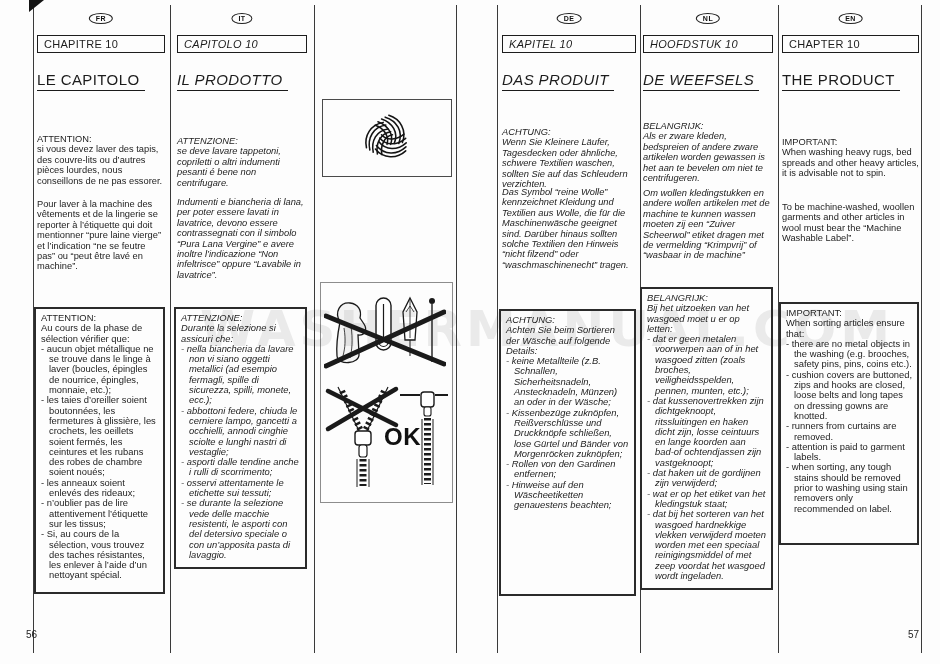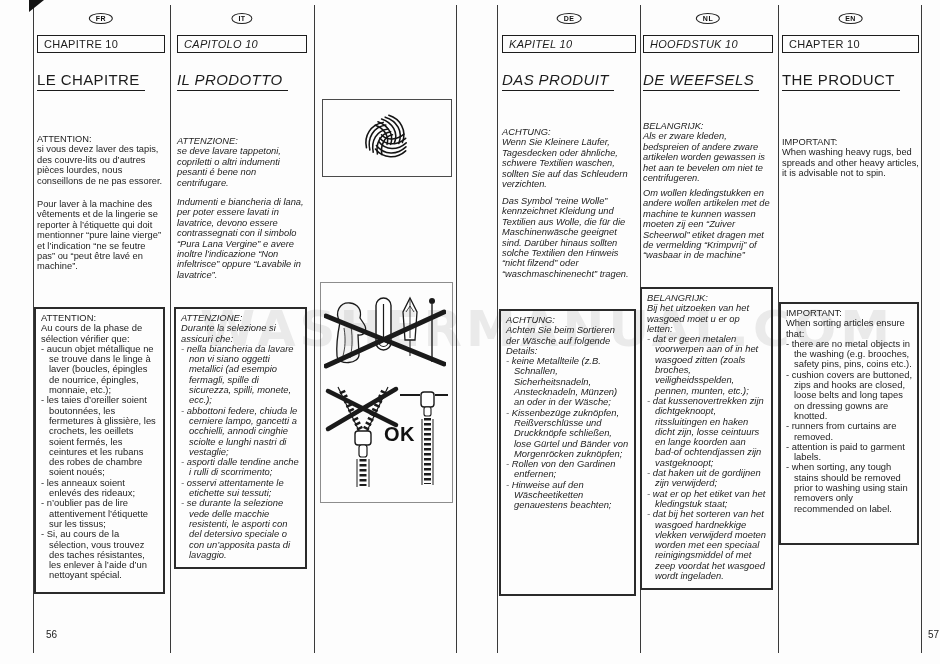--- a/index.html
+++ b/index.html
@@ -9,21 +9,21 @@
     font-family:"Liberation Sans", sans-serif; color:#1c1c1c;
   }
   .vline { position:absolute; top:5px; height:648px; width:1px; background:#3a3a3a; }
   .corner-mark { position:absolute; left:29px; top:0; width:0; height:0;
     border-left:15px solid #141414; border-bottom:12px solid transparent; }
   .watermark {
     position:absolute; left:200px; top:300px; z-index:6; pointer-events:none;
     font-family:"DejaVu Sans", sans-serif; font-weight:bold;
     font-size:50px; letter-spacing:4px; color:rgba(40,40,40,0.09); white-space:nowrap;
   }
-  .pgnum { position:absolute; font-size:10px; color:#222;margin-left:20px; }
+  .pgnum { position:absolute; font-size:10px; color:#222; }
 
   .col { position:absolute; top:0; height:664px; z-index:2; }
   .badge {
     position:absolute; top:13px; left:50%; transform:translateX(-50%);
     border:1px solid #222; border-radius:50%; padding:1px 6px;
     font-size:7px; font-weight:bold; letter-spacing:0.5px; color:#111; background:#fdfdfd;
   }
   .chapter {
     position:absolute; top:35px; left:0; width:calc(100% - 8px);
     border:1px solid #1d1d1d; height:16px; line-height:16px;
@@ -45,21 +45,21 @@
     position:absolute; left:322px; top:99px; width:128px; height:76px;
     border:1px solid #4a4a4a; display:flex; align-items:center; justify-content:center;
     background:#fdfdfd; z-index:2;
   }
   .illus-box {
     position:absolute; left:320px; top:282px; width:131px; height:219px;
     border:1px solid #8d8d8d; background:#fdfdfd; z-index:2;
   }
   .illus-box svg { position:absolute; left:3px; }
   .ok-label {
-    position:absolute; left:63px; top:140px; font-size:20px; font-weight:bold;
+    position:absolute; left:63px; top:140px; font-size:24px; font-weight:bold;
     letter-spacing:0.5px; color:#111; z-index:3;
   }
 </style>
 </head>
 <body>
 
 <div class="canvas">
 
   <div class="vline" style="left:33px"></div>
   <div class="vline" style="left:170px"></div>
@@ -69,21 +69,21 @@
   <div class="vline" style="left:640px"></div>
   <div class="vline" style="left:778px"></div>
   <div class="vline" style="left:921px"></div>
   <div class="corner-mark"></div>
 
   <div class="watermark">WASHERMANUAL.COM</div>
 
   <div class="col" style="left:37px;width:128px">
     <div class="badge">FR</div>
     <div class="chapter">CHAPITRE 10</div>
-    <div class="title"><span class="u">LE CHAPITRE</span></div>
+    <div class="title"><span class="u">LE CAPITOLO</span></div>
     <p class="para" style="top:134px">
       <span class="blk">ATTENTION:</span>
       <span class="blk">si vous devez laver des tapis, des couvre-lits ou d’autres pièces lourdes, nous conseillons de ne pas essorer.</span>
     </p>
     <p class="para" style="top:199px">
       <span class="blk">Pour laver à la machine des vêtements et de la lingerie se reporter à l’étiquette qui doit mentionner “pure laine vierge” et l’indication “ne se feutre pas” ou “peut être lavé en machine”.</span>
     </p>
     <div class="attn-box" style="top:307px;min-height:272px">
       <div>ATTENTION:</div>
       <div>Au cours de la phase de sélection vérifier que:</div>
@@ -167,21 +167,21 @@
   </div>
 
   <div class="col italic" style="left:502px;width:134px">
     <div class="badge">DE</div>
     <div class="chapter">KAPITEL 10</div>
     <div class="title"><span class="u">DAS PRODUIT</span></div>
     <p class="para" style="top:127px">
       <span class="blk">ACHTUNG:</span>
       <span class="blk">Wenn Sie Kleinere Läufer, Tagesdecken oder ähnliche, schwere Textilien waschen, sollten Sie auf das Schleudern verzichten.</span>
     </p>
-    <p class="para" style="top:196px">
+    <p class="para" style="top:187px">
       <span class="blk">Das Symbol “reine Wolle” kennzeichnet Kleidung und Textilien aus Wolle, die für die Maschinenwäsche geeignet sind. Darüber hinaus sollten solche Textilien den Hinweis “nicht filzend” oder “waschmaschinenecht” tragen.</span>
     </p>
     <div class="attn-box" style="top:309px;min-height:272px">
       <div>ACHTUNG:</div>
       <div>Achten Sie beim Sortieren der Wäsche auf folgende Details:</div>
       <div class="item">- keine Metallteile (z.B. Schnallen, Sicherheitsnadeln, Anstecknadeln, Münzen) an oder in der Wäsche;</div>
       <div class="item">- Kissenbezüge zuknöpfen, Reißverschlüsse und Druckknöpfe schließen, lose Gürtel und Bänder von Morgenröcken zuknöpfen;</div>
       <div class="item">- Rollen von den Gardinen entfernen;</div>
       <div class="item">- Hinweise auf den Wäscheetiketten genauestens beachten;</div>
     </div>
@@ -210,20 +210,23 @@
   </div>
 
   <div class="col" style="left:782px;width:137px">
     <div class="badge">EN</div>
     <div class="chapter">CHAPTER 10</div>
     <div class="title"><span class="u">THE PRODUCT</span></div>
     <p class="para" style="top:137px">
       <span class="blk">IMPORTANT:</span>
       <span class="blk">When washing heavy rugs, bed spreads and other heavy articles, it is advisable not to spin.</span>
     </p>
+    <p class="para" style="top:202px">
+      <span class="blk">To be machine-washed, woollen garments and other articles in wool must bear the “Machine Washable Label”.</span>
+    </p>
     <div class="attn-box" style="top:302px;min-height:228px">
       <div>IMPORTANT:</div>
       <div>When sorting articles ensure that:</div>
       <div class="item">- there are no metal objects in the washing (e.g. brooches, safety pins, pins, coins etc.).</div>
       <div class="item">- cushion covers are buttoned, zips and hooks are closed, loose belts and long tapes on dressing gowns are knotted.</div>
       <div class="item">- runners from curtains are removed.</div>
       <div class="item">- attention is paid to garment labels.</div>
       <div class="item">- when sorting, any tough stains should be removed prior to washing using stain removers only recommended on label.</div>
     </div>
   </div>

